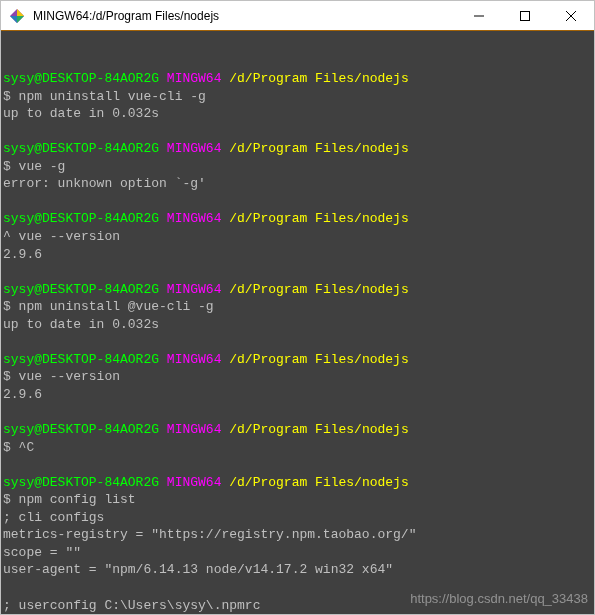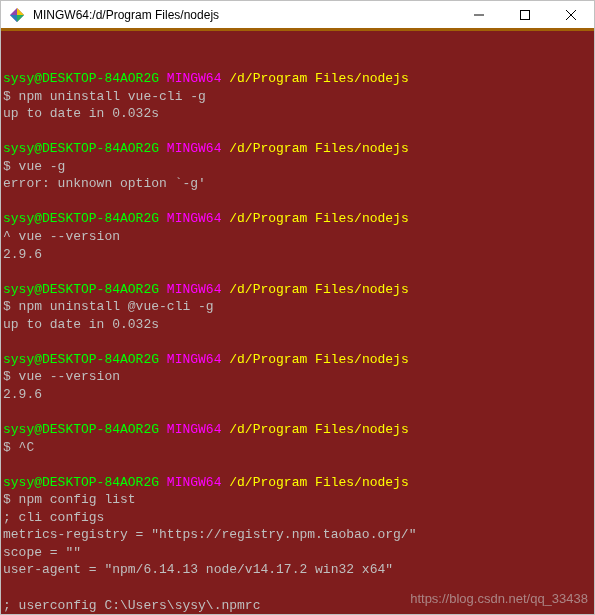--- a/index.html
+++ b/index.html
@@ -1,24 +1,24 @@
 <!DOCTYPE html>
 <html><head>
 <meta charset="utf-8">
 <style>
   * { margin: 0; padding: 0; box-sizing: border-box; }
   body { background: #fff; font-family: Consolas, "Courier New", monospace; font-size: 13px; }
   .window { width: 595px; height: 615px; border: 1px solid #c0c0c0; position: relative; background: #fff; }
-  .titlebar { height: 30px; background: #fff; display: flex; align-items: center; border-bottom: 3px solid #a16207; }
+  .titlebar { height: 30px; background: #fff; display: flex; align-items: center; border-bottom: 1px solid #a16207; }
   .titlebar-icon { width: 16px; height: 16px; margin: 0 8px; }
   .titlebar-text { flex: 1; font-family: "Segoe UI", Arial, sans-serif; font-size: 12px; color: #000; }
   .win-controls { display: flex; }
   .win-btn { width: 46px; height: 30px; display: flex; align-items: center; justify-content: center; font-family: "Segoe UI", Arial, sans-serif; font-size: 10px; color: #000; }
   .win-btn svg { width: 10px; height: 10px; }
-  .terminal { background: #7f1d1d; color: #c0c0c0; height: calc(100% - 30px); padding: 4px 2px; overflow: hidden; line-height: 1.35; font-size: 13px; white-space: pre; position: relative; }
+  .terminal { background: #404040; color: #c0c0c0; height: calc(100% - 30px); padding: 4px 2px; overflow: hidden; line-height: 1.35; font-size: 13px; white-space: pre; position: relative; }
   .line { white-space: pre; }
   .green { color: #00ff00; }
   .magenta { color: #ff00ff; }
   .yellow { color: #ffff00; }
   .gray { color: #bfbfbf; }
   .underline { }
   .watermark { position: absolute; right: 6px; bottom: 6px; color: rgba(200,200,200,0.6); font-family: Arial, sans-serif; font-size: 13px; pointer-events: none; }
 </style>
 </head>
 <body>

